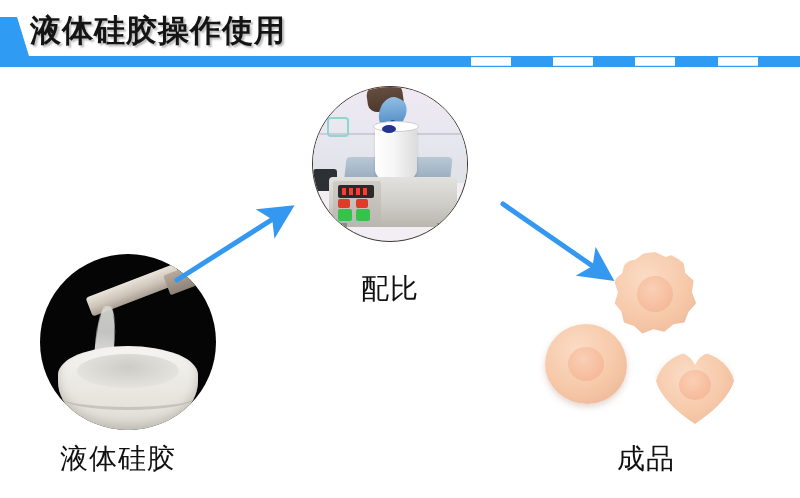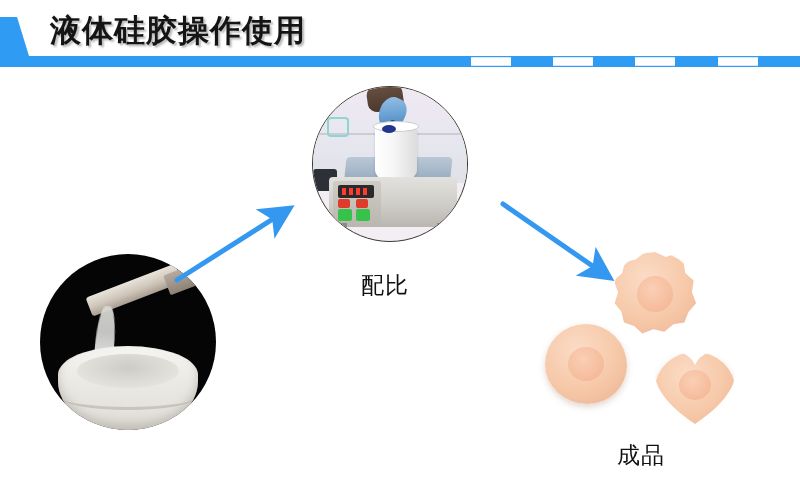--- a/index.html
+++ b/index.html
@@ -50,21 +50,20 @@
   .header-title {
     position: absolute;
     left: 30px; top: 9px;
     font-size: 31px;
     font-weight: bold;
     color: #141414;
     letter-spacing: 1px;
     line-height: 42px;
     text-shadow: 2px 2px 2px rgba(130,130,130,0.55);
     white-space: nowrap;
-    margin-left: 20px;
   }
 
   
   .stage {
     position: absolute;
     left: 0; top: 72px;
     width: 800px; height: 426px;
   }
 
   
@@ -300,21 +299,21 @@
     clip-path: path("M40,72 C10,52 0,34 0,22 C0,8 10,0 21,0 C30,0 37,6 40,13 C43,6 50,0 59,0 C70,0 80,8 80,22 C80,34 70,52 40,72 Z");
   }
   .pad-heart .pad-core { width: 32px; height: 30px; top: 44%; }
 
   
   .arrow { position: absolute; }
 
   
   .caption {
     position: absolute;
-    font-size: 23px;
+    font-size: 28px;
     color: #111111;
     white-space: nowrap;
     letter-spacing: 1px;
   }
   .cap-1 { left: 60px; top: 368px; }
   .cap-2 { left: 361px; top: 198px; }
   .cap-3 { left: 617px; top: 368px; }
 </style>
 </head>
 <body>
@@ -340,20 +339,21 @@
 
   <div class="photo-circle step1-photo">
     <div class="s1-spatula"></div>
     <div class="s1-spatula-tip"></div>
     <div class="s1-stream"></div>
     <div class="s1-tub">
       <div class="s1-tub-inner"></div>
       <div class="s1-tub-rim"></div>
     </div>
   </div>
+  <div class="caption cap-1">液体硅胶</div>
 
   <svg class="arrow" style="left:165px; top:120px;" width="150" height="100" viewBox="0 0 150 100">
     <defs>
       <marker id="ah1" markerWidth="7" markerHeight="7" refX="5.2" refY="3.5" orient="auto" markerUnits="strokeWidth">
         <path d="M0,0 L7,3.5 L0,7 L1.7,3.5 Z" fill="#3498f0"></path>
       </marker>
     </defs>
     <line x1="12" y1="88" x2="122" y2="18" stroke="#3498f0" stroke-width="5" stroke-linecap="round" marker-end="url(#ah1)"></line>
   </svg>
 

